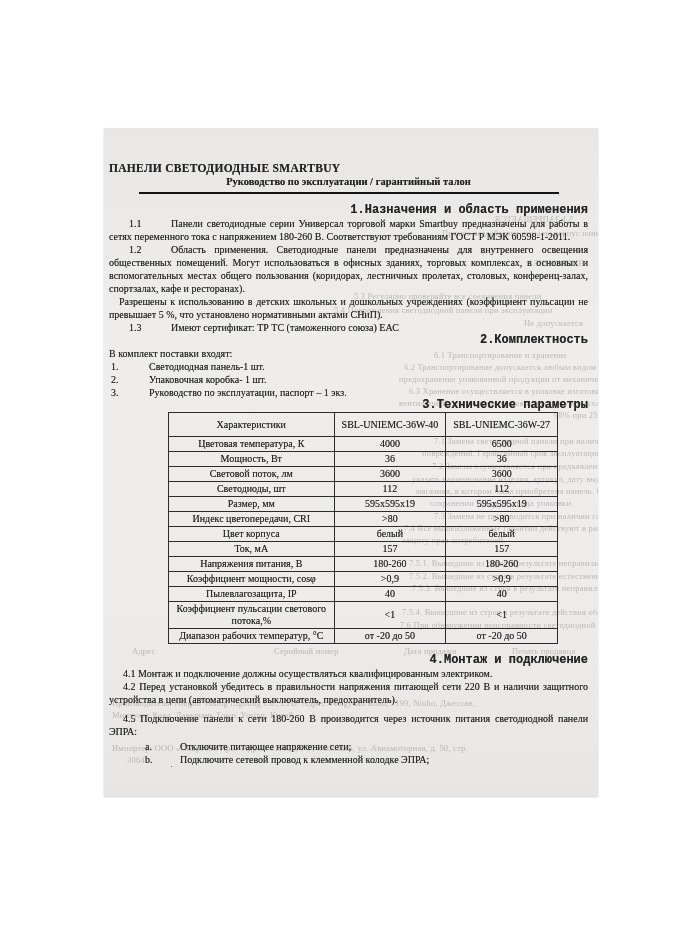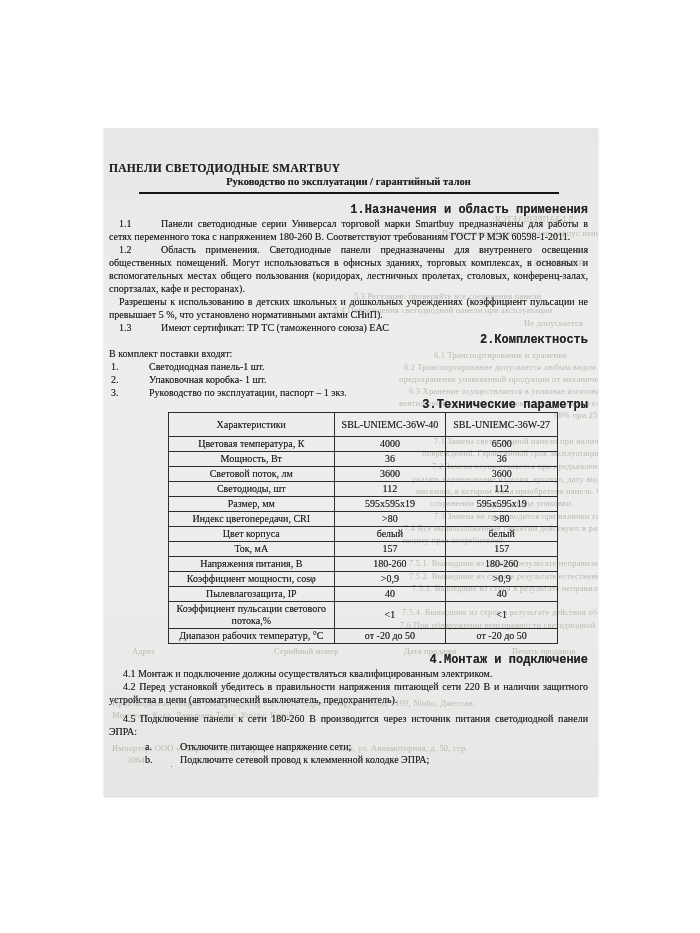--- a/index.html
+++ b/index.html
@@ -30,21 +30,21 @@
   }
 
   .doc-title { text-align:left; font-weight:bold; font-size:11.5px; line-height:14px; letter-spacing:.3px; }
   .doc-subtitle { text-align:center; font-weight:bold; font-size:10.5px; line-height:13px; }
   .title-rule { width:420px; margin:4px auto 0 auto; border-bottom:2px solid #151515; }
 
   .sec-heading { text-align:right; font-weight:bold; font-size:12px; line-height:13px; margin-top:10px;font-family:Liberation Mono, monospace; }
   .sec-heading.tight { margin-top:0; }
 
   p.body-p { text-align:justify; }
-  .pnum { display:inline-block; margin-left:10px; width:42px; }
+  .pnum { display:inline-block; margin-left:20px; width:42px; }
   p.noindent-p { text-indent:10px; text-align:justify; }
   p.sec4-p { text-indent:14px; text-align:justify; }
 
   .kit-line { position:relative; padding-left:40px; }
   .kit-num { position:absolute; left:2px; }
 
   table.specs {
     border-collapse:collapse; margin-left:59px; width:390px;
     font-size:10px; line-height:12px; color:#232323;
     background:transparent;

